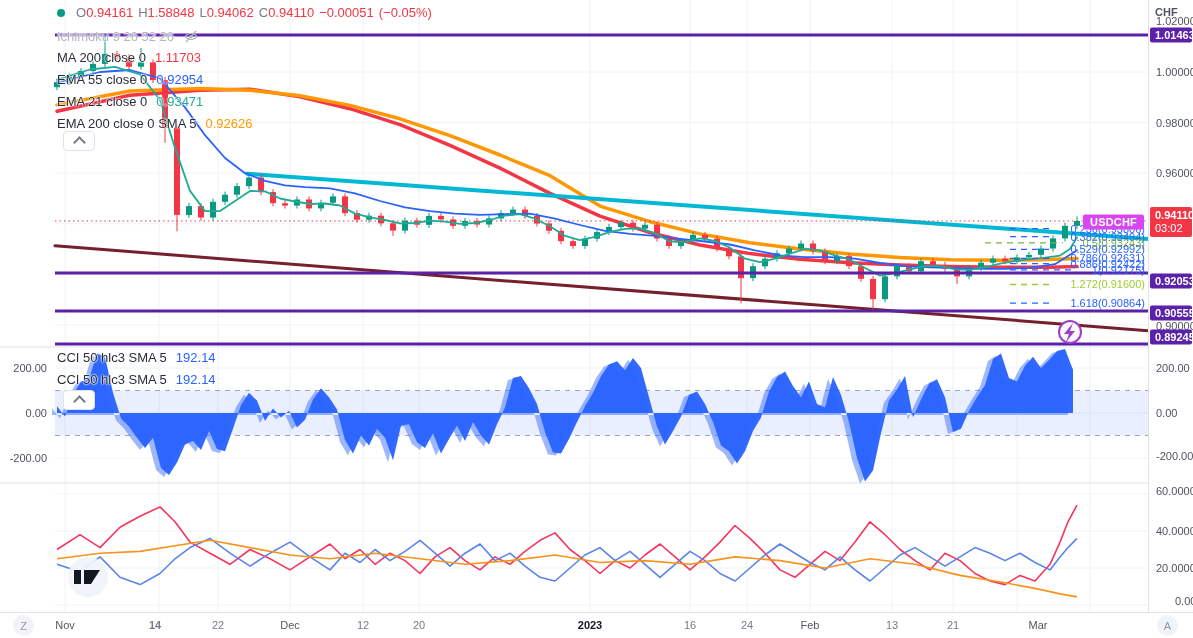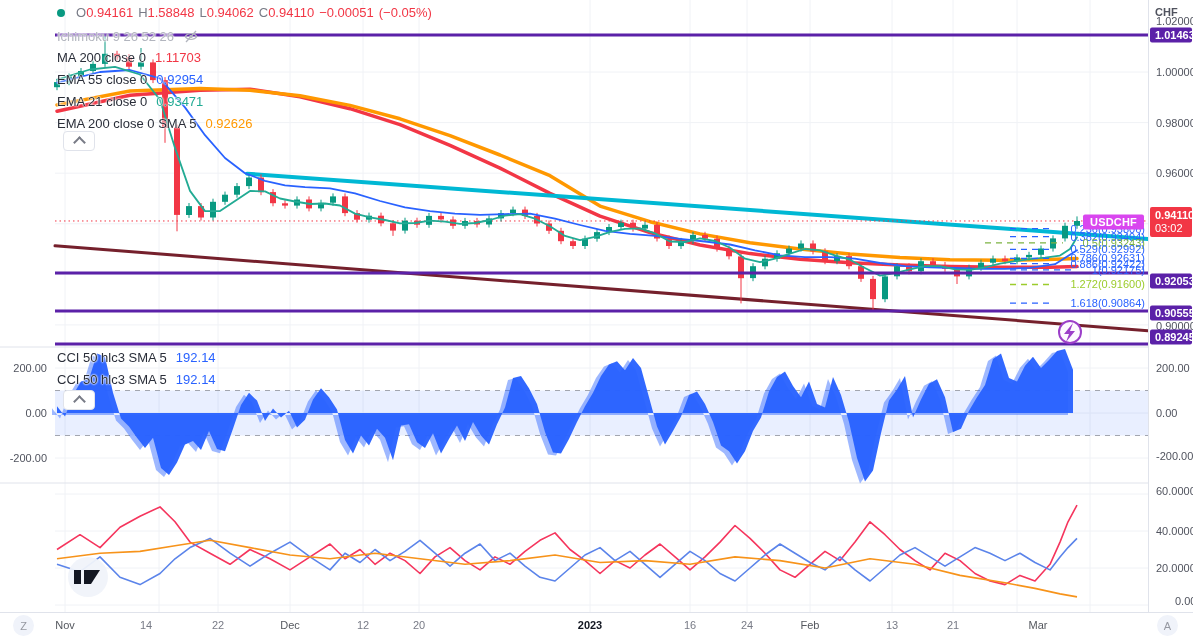--- a/index.html
+++ b/index.html
@@ -389,21 +389,21 @@
       <div class="p-tag" style="top: 35px;">1.01463</div>
       <div class="p-tag" style="top: 273px; margin-top: 8px;">0.92053</div>
       <div class="p-tag" style="top: 313px;">0.90555</div>
       <div class="p-tag" style="top: 337px;">0.89245</div>
     </div>
 
   <div id="time-axis" class="abs">
     <div class="circle-btn" style="left:13px;">Z</div>
     <div class="circle-btn" style="left:1157px;">A</div>
   <div class="t-label month" style="left: 65px;">Nov</div>
-      <div class="t-label day" style="left: 146px;">14</div>
+      <div class="t-label day" style="left: 155px; font-weight: bold;">14</div>
       <div class="t-label day" style="left: 218px;">22</div>
       <div class="t-label month" style="left: 290px;">Dec</div>
       <div class="t-label day" style="left: 363px;">12</div>
       <div class="t-label day" style="left: 419px;">20</div>
       <div class="t-label year" style="left: 590px;">2023</div>
       <div class="t-label day" style="left: 690px;">16</div>
       <div class="t-label day" style="left: 747px;">24</div>
       <div class="t-label month" style="left: 810px;">Feb</div>
       <div class="t-label day" style="left: 892px;">13</div>
       <div class="t-label day" style="left: 953px;">21</div>

